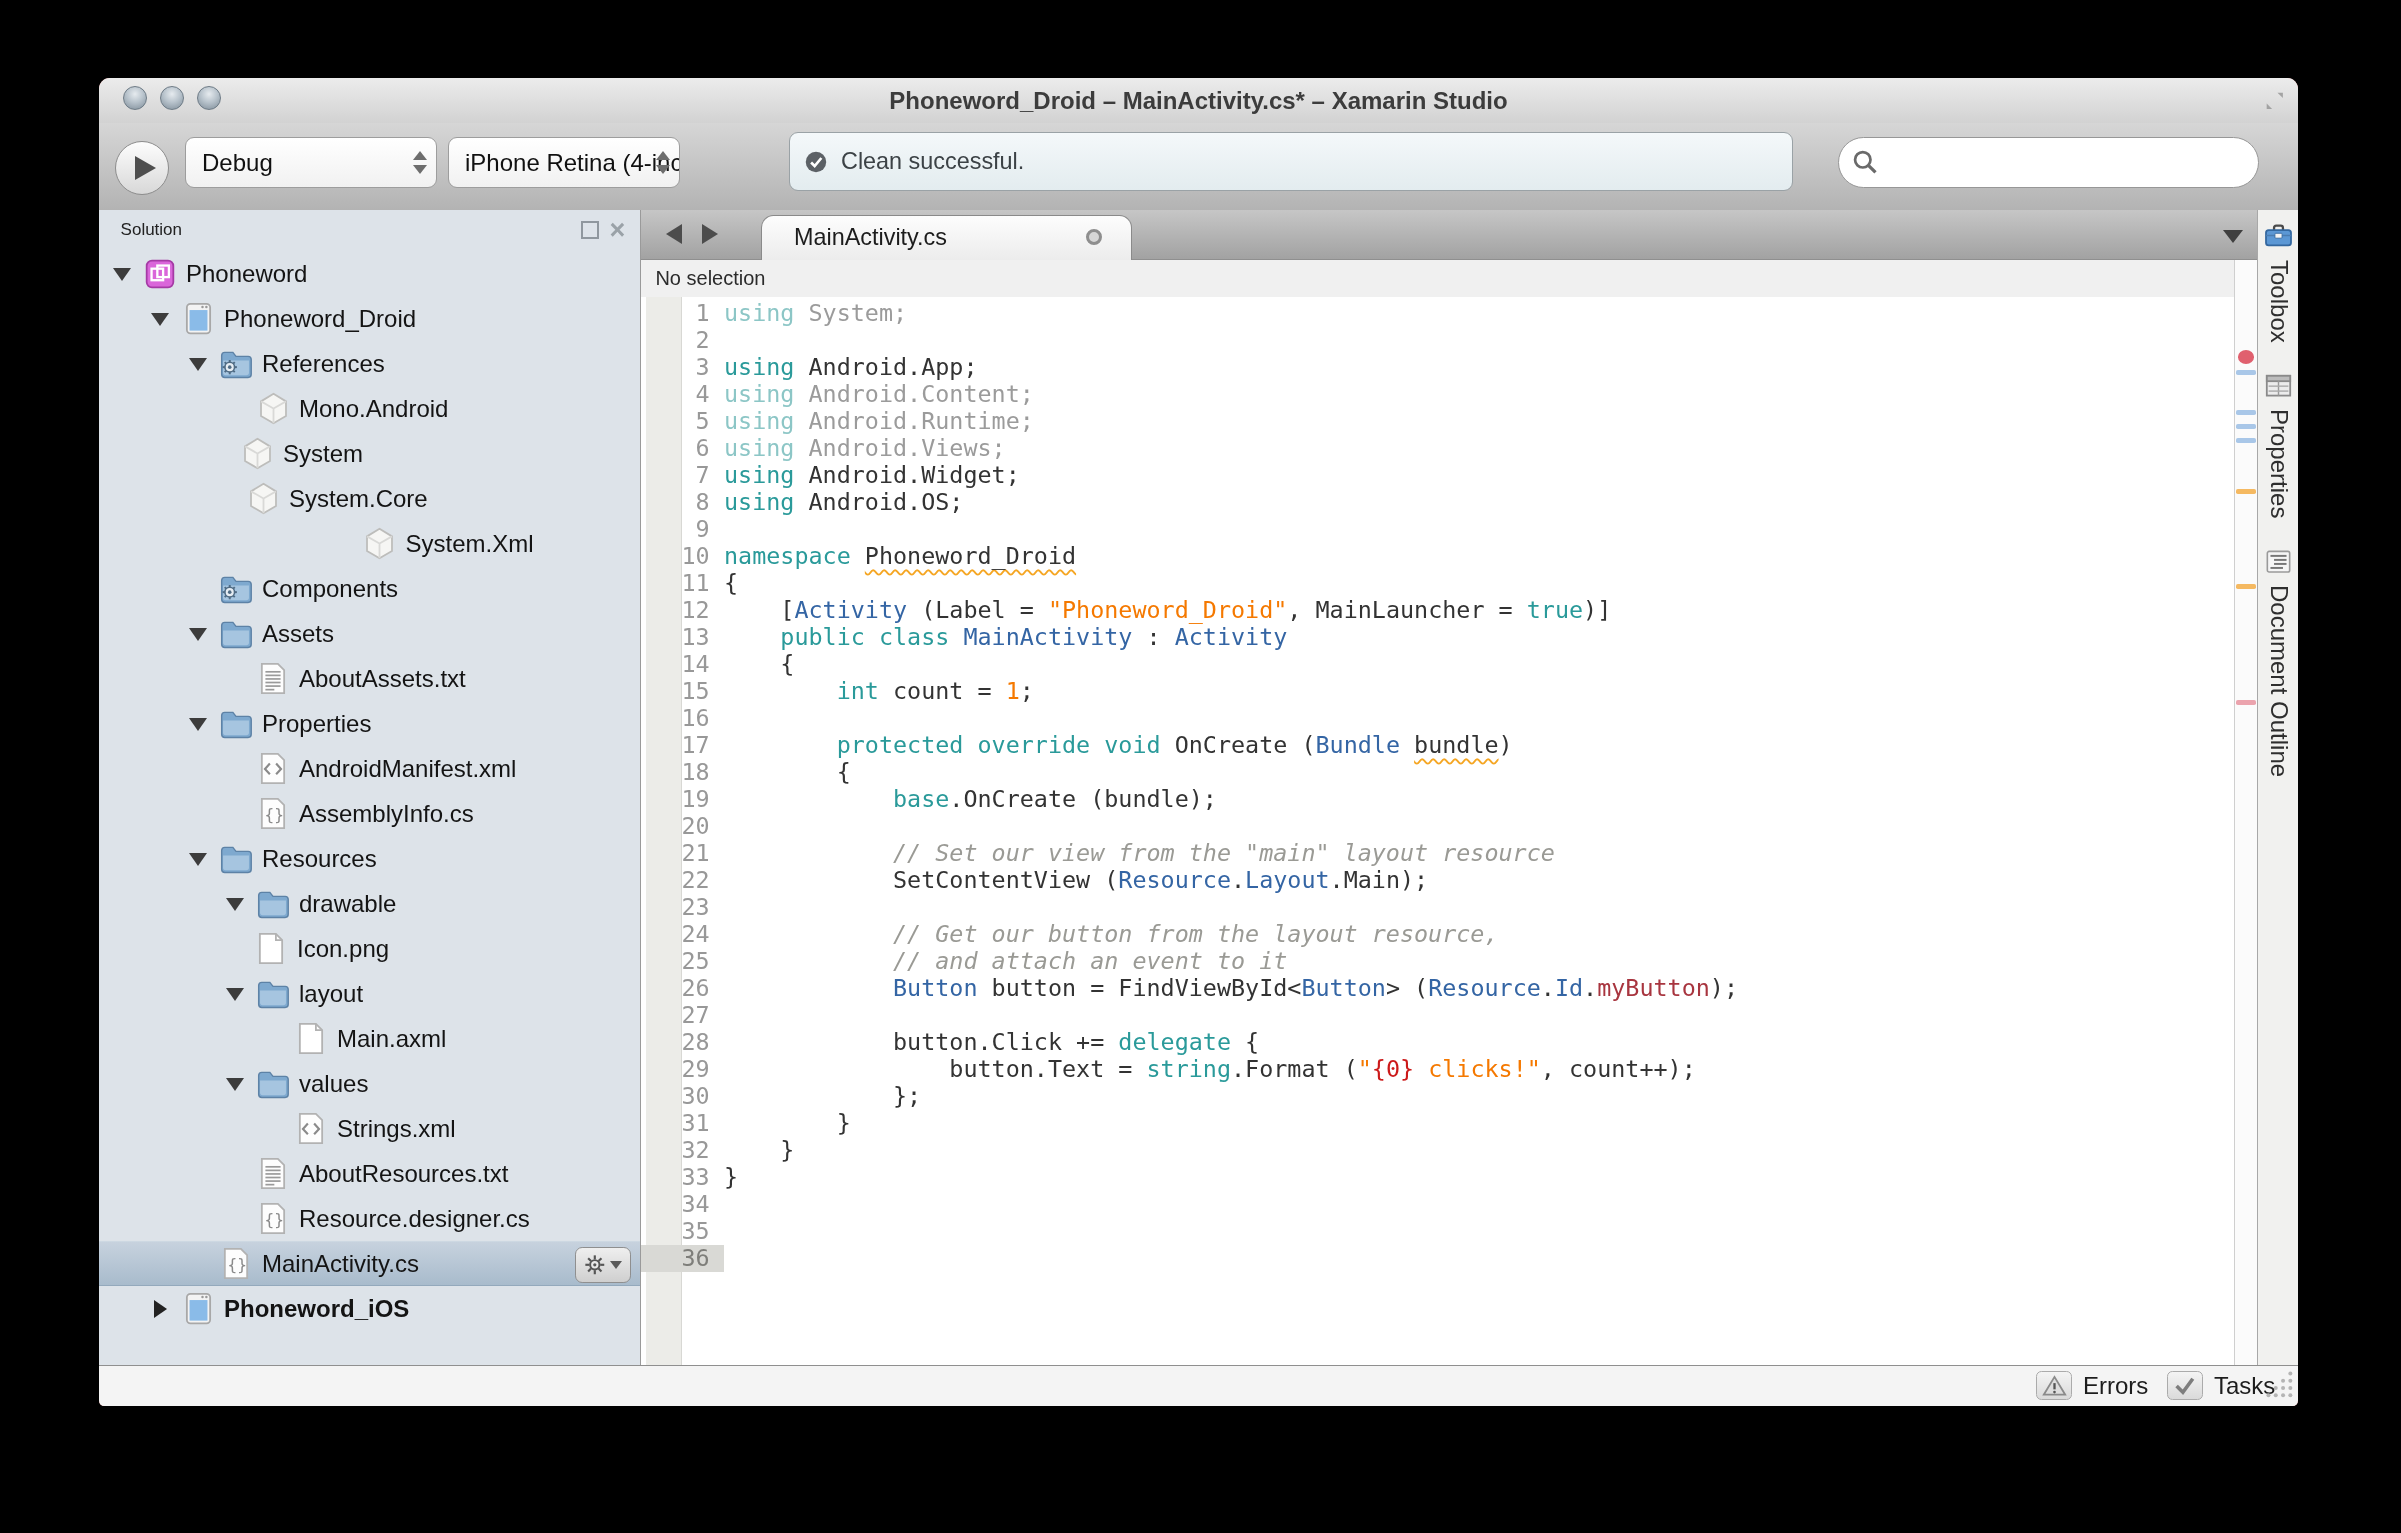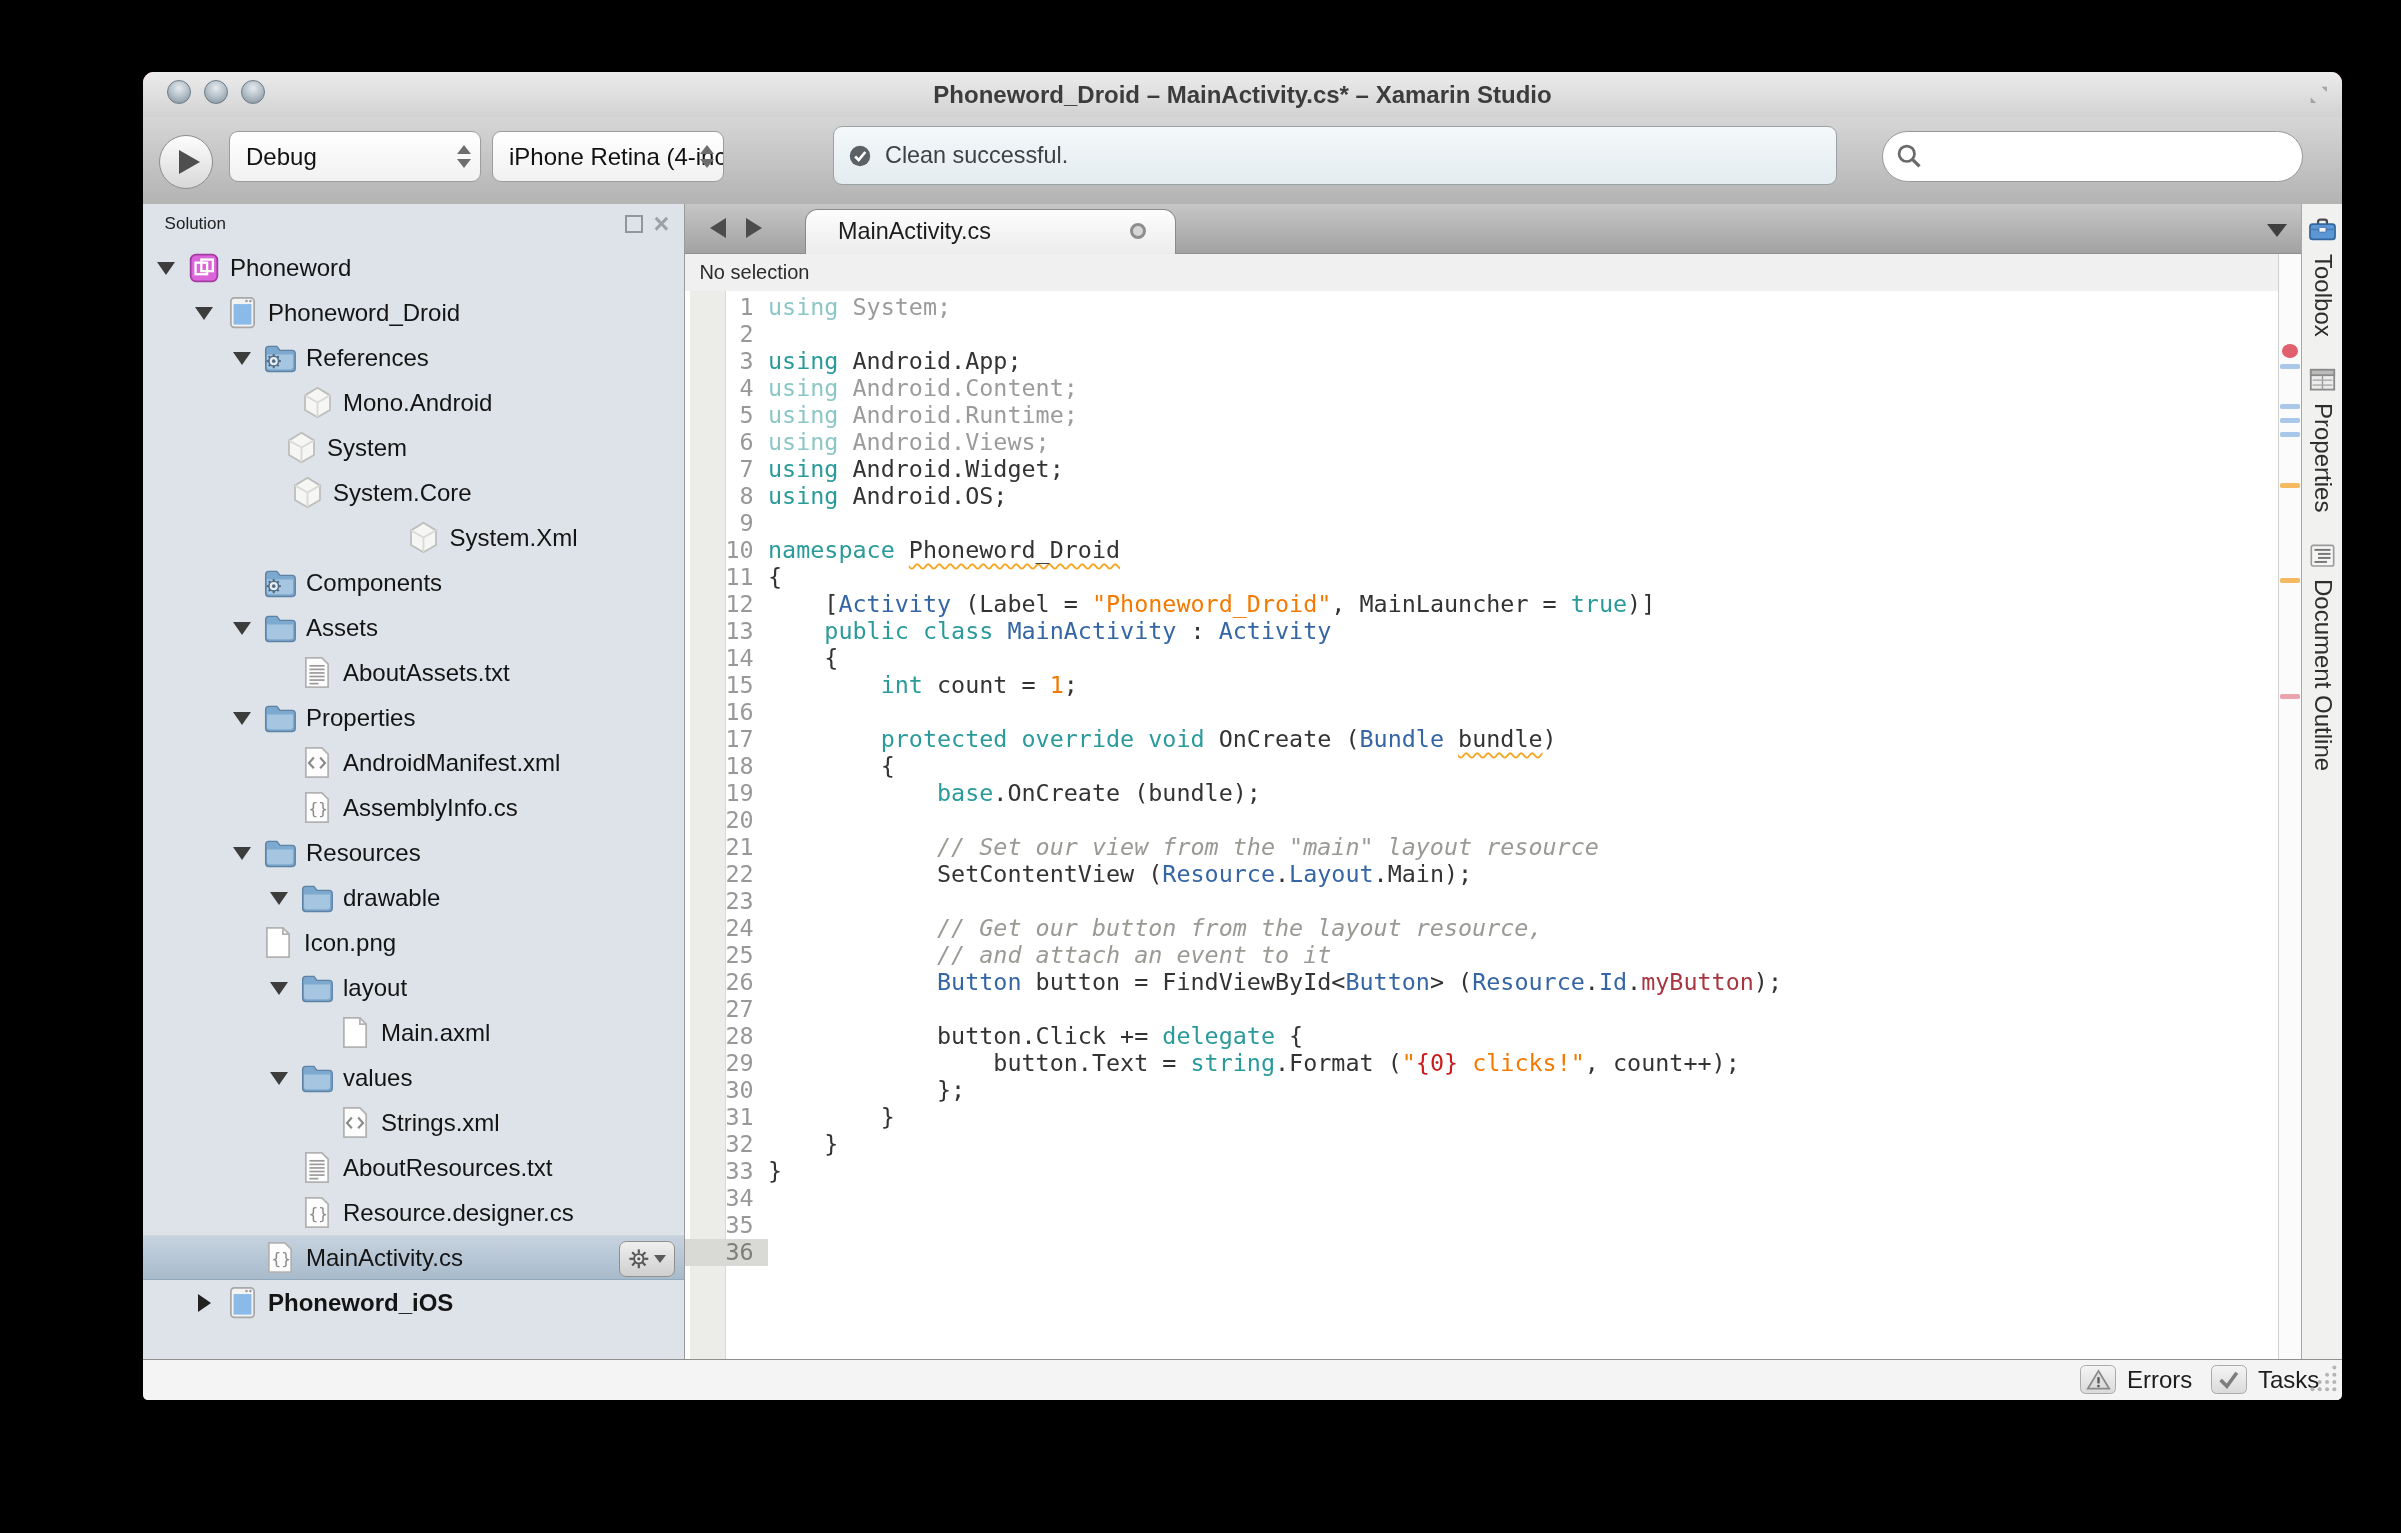--- a/index.html
+++ b/index.html
@@ -1,20 +1,20 @@
 <!DOCTYPE html>
 <html style="font-size:14.4px"><head>
 <meta charset="utf-8">
 <style>
   html,body{margin:0;padding:0;background:#000;}
   .screen{position:relative;width:2401px;height:1534px;background:#000;overflow:hidden;
           font-family:"Liberation Sans",sans-serif;}
-  .window{position:absolute;left:99px;top:72px;width:2199px;height:1328px;
+  .window{position:absolute;left:99px;top:78px;width:2199px;height:1328px;
           border-radius:10.8px 10.8px 5.4px 5.4px;overflow:hidden;background:#fca5a5;
-          box-shadow:0 18px 54px rgba(0,0,0,.6);margin-left:44px;}
+          box-shadow:0 18px 54px rgba(0,0,0,.6);}
   
   .titlebar{position:absolute;left:0;top:0;width:100%;height:45px;
             background:linear-gradient(#ececec,#d2d2d2);border-bottom:0.9px solid #b9b9b9;}
   .tl{position:absolute;top:8px;width:24px;height:24px;border-radius:50%;
       background:radial-gradient(circle at 50% 32%,#e6ebef 0%,#b8c3cc 45%,#7d8b97 100%);
       border:0.9px solid #6e7b86;box-sizing:border-box;}
   .tl1{left:24px}.tl2{left:61px}.tl3{left:98px}
   .win-title{position:absolute;left:0;right:0;top:0;height:45px;line-height:45px;text-align:center;
              font-size:24px;font-weight:700;color:#3c3c3c;}
   .fullscreen{position:absolute;right:12.6px;top:11.7px;opacity:.75;}
@@ -364,21 +364,21 @@
               <div class="open"></div>
             </div>
             <span class="ticon">
               <svg width="34" height="30" viewBox="0 0 38 33">
                 <path d="M3 7 q0-3.5 3.5-3.5 h9 l3.5 4.5 h13.5 q3.5 0 3.5 3.5 v16.5 q0 3.5-3.5 3.5 h-26 q-3.5 0-3.5-3.5 z" fill="#7ea9cf" stroke="#5d82a6" stroke-width="1.6"></path>
                 <path d="M4.5 12.5 h29 v13.5 q0 3-3 3 h-23 q-3 0-3-3 z" fill="#a6c5e0"></path>
               </svg>
             </span>
             <span class="tlabel">drawable</span>
           </div>
-          <div class="tree-row" style="padding-left: 83px;">
+          <div class="tree-row" style="padding-left: 120px;">
             <div class="exp"></div>
             <span class="ticon">
               <svg width="26" height="33" viewBox="0 0 29 37">
                 <path d="M2 2 h18 l7 7 v26 H2 z" fill="#ffffff" stroke="#b2b2b2" stroke-width="2"></path>
                 <path d="M20 2 v7 h7" fill="none" stroke="#b2b2b2" stroke-width="2"></path>
               </svg>
             </span>
             <span class="tlabel">Icon.png</span>
           </div>
           <div class="tree-row" style="padding-left: 122px;">

